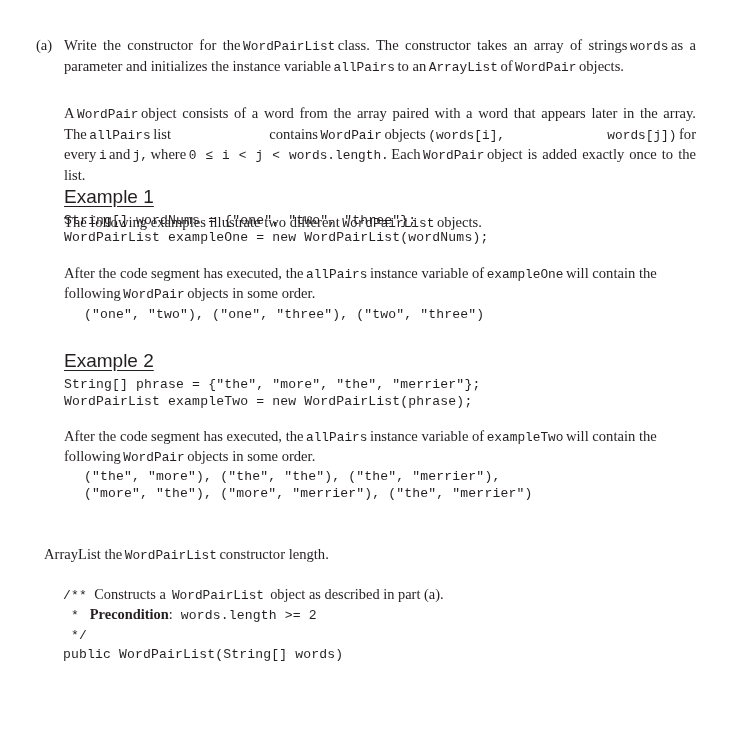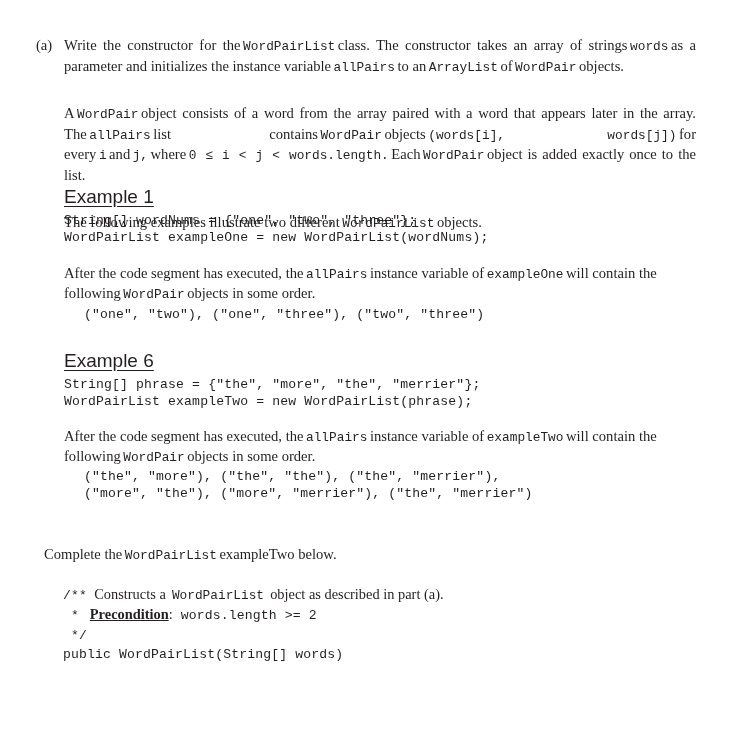--- a/index.html
+++ b/index.html
@@ -122,21 +122,21 @@
     line-height: 19.3px;
     letter-spacing: 0.15px;
     white-space: pre;
   }
   .sig-line .serif {
     font-family: "Liberation Serif", "DejaVu Serif", serif;
     font-size: 14.4px;
     letter-spacing: 0;
     text-align: right;
   }
-  .sig-line .serif b { font-weight: bold; text-decoration: underline; }
+  .sig-line .serif b { font-weight: bold; }
 </style>
 </head>
 <body>
 
 <div class="page">
 
   <div class="part">
     <div class="part-row">
       <div class="part-label">(a)</div>
       <div class="part-body">
@@ -159,35 +159,35 @@
 
   <div class="example" style="top:264px;">
     <p class="ex-para"><span>After the code segment has executed, the</span><span class="cw">allPairs</span><span>instance variable of</span><span class="cw">exampleOne</span><span>will contain the following</span><span class="cw">WordPair</span><span>objects in some order.</span></p>
   </div>
 
   <div class="example" style="top:306px;">
     <pre class="pairs">("one", "two"), ("one", "three"), ("two", "three")</pre>
   </div>
 
   <div class="example" style="top:352px;">
-    <div class="ex-title">Example 6</div>
+    <div class="ex-title">Example 2</div>
     <pre class="code">String[] phrase = {"the", "more", "the", "merrier"};
 WordPairList exampleTwo = new WordPairList(phrase);</pre>
   </div>
 
   <div class="example" style="top:427px;">
     <p class="ex-para"><span>After the code segment has executed, the</span><span class="cw">allPairs</span><span>instance variable of</span><span class="cw">exampleTwo</span><span>will contain the following</span><span class="cw">WordPair</span><span>objects in some order.</span></p>
   </div>
 
   <div class="example" style="top:468px;">
     <pre class="pairs">("the", "more"), ("the", "the"), ("the", "merrier"),
 ("more", "the"), ("more", "merrier"), ("the", "merrier")</pre>
   </div>
 
-  <div class="complete-line"><span>Complete the</span><span class="cw">WordPairList</span><span>exampleTwo below.</span></div>
+  <div class="complete-line"><span>ArrayList the</span><span class="cw">WordPairList</span><span>constructor length.</span></div>
 
   <div class="sig-block">
     <div class="sig-line"><span>/**</span><span class="serif">&nbsp; <span>Constructs a</span> <span class="cw">WordPairList</span> <span>object as described in part (a).</span></span></div>
 
     <div class="sig-line"> <span>*</span><span class="serif">&nbsp;&nbsp;&nbsp;<b>Precondition</b><span>:</span></span> <span>words.length &gt;= 2</span></div>
 
     <div class="sig-line"> <span>*/</span></div>
 
     <div class="sig-line">public WordPairList(String[] words)</div>
   </div>

